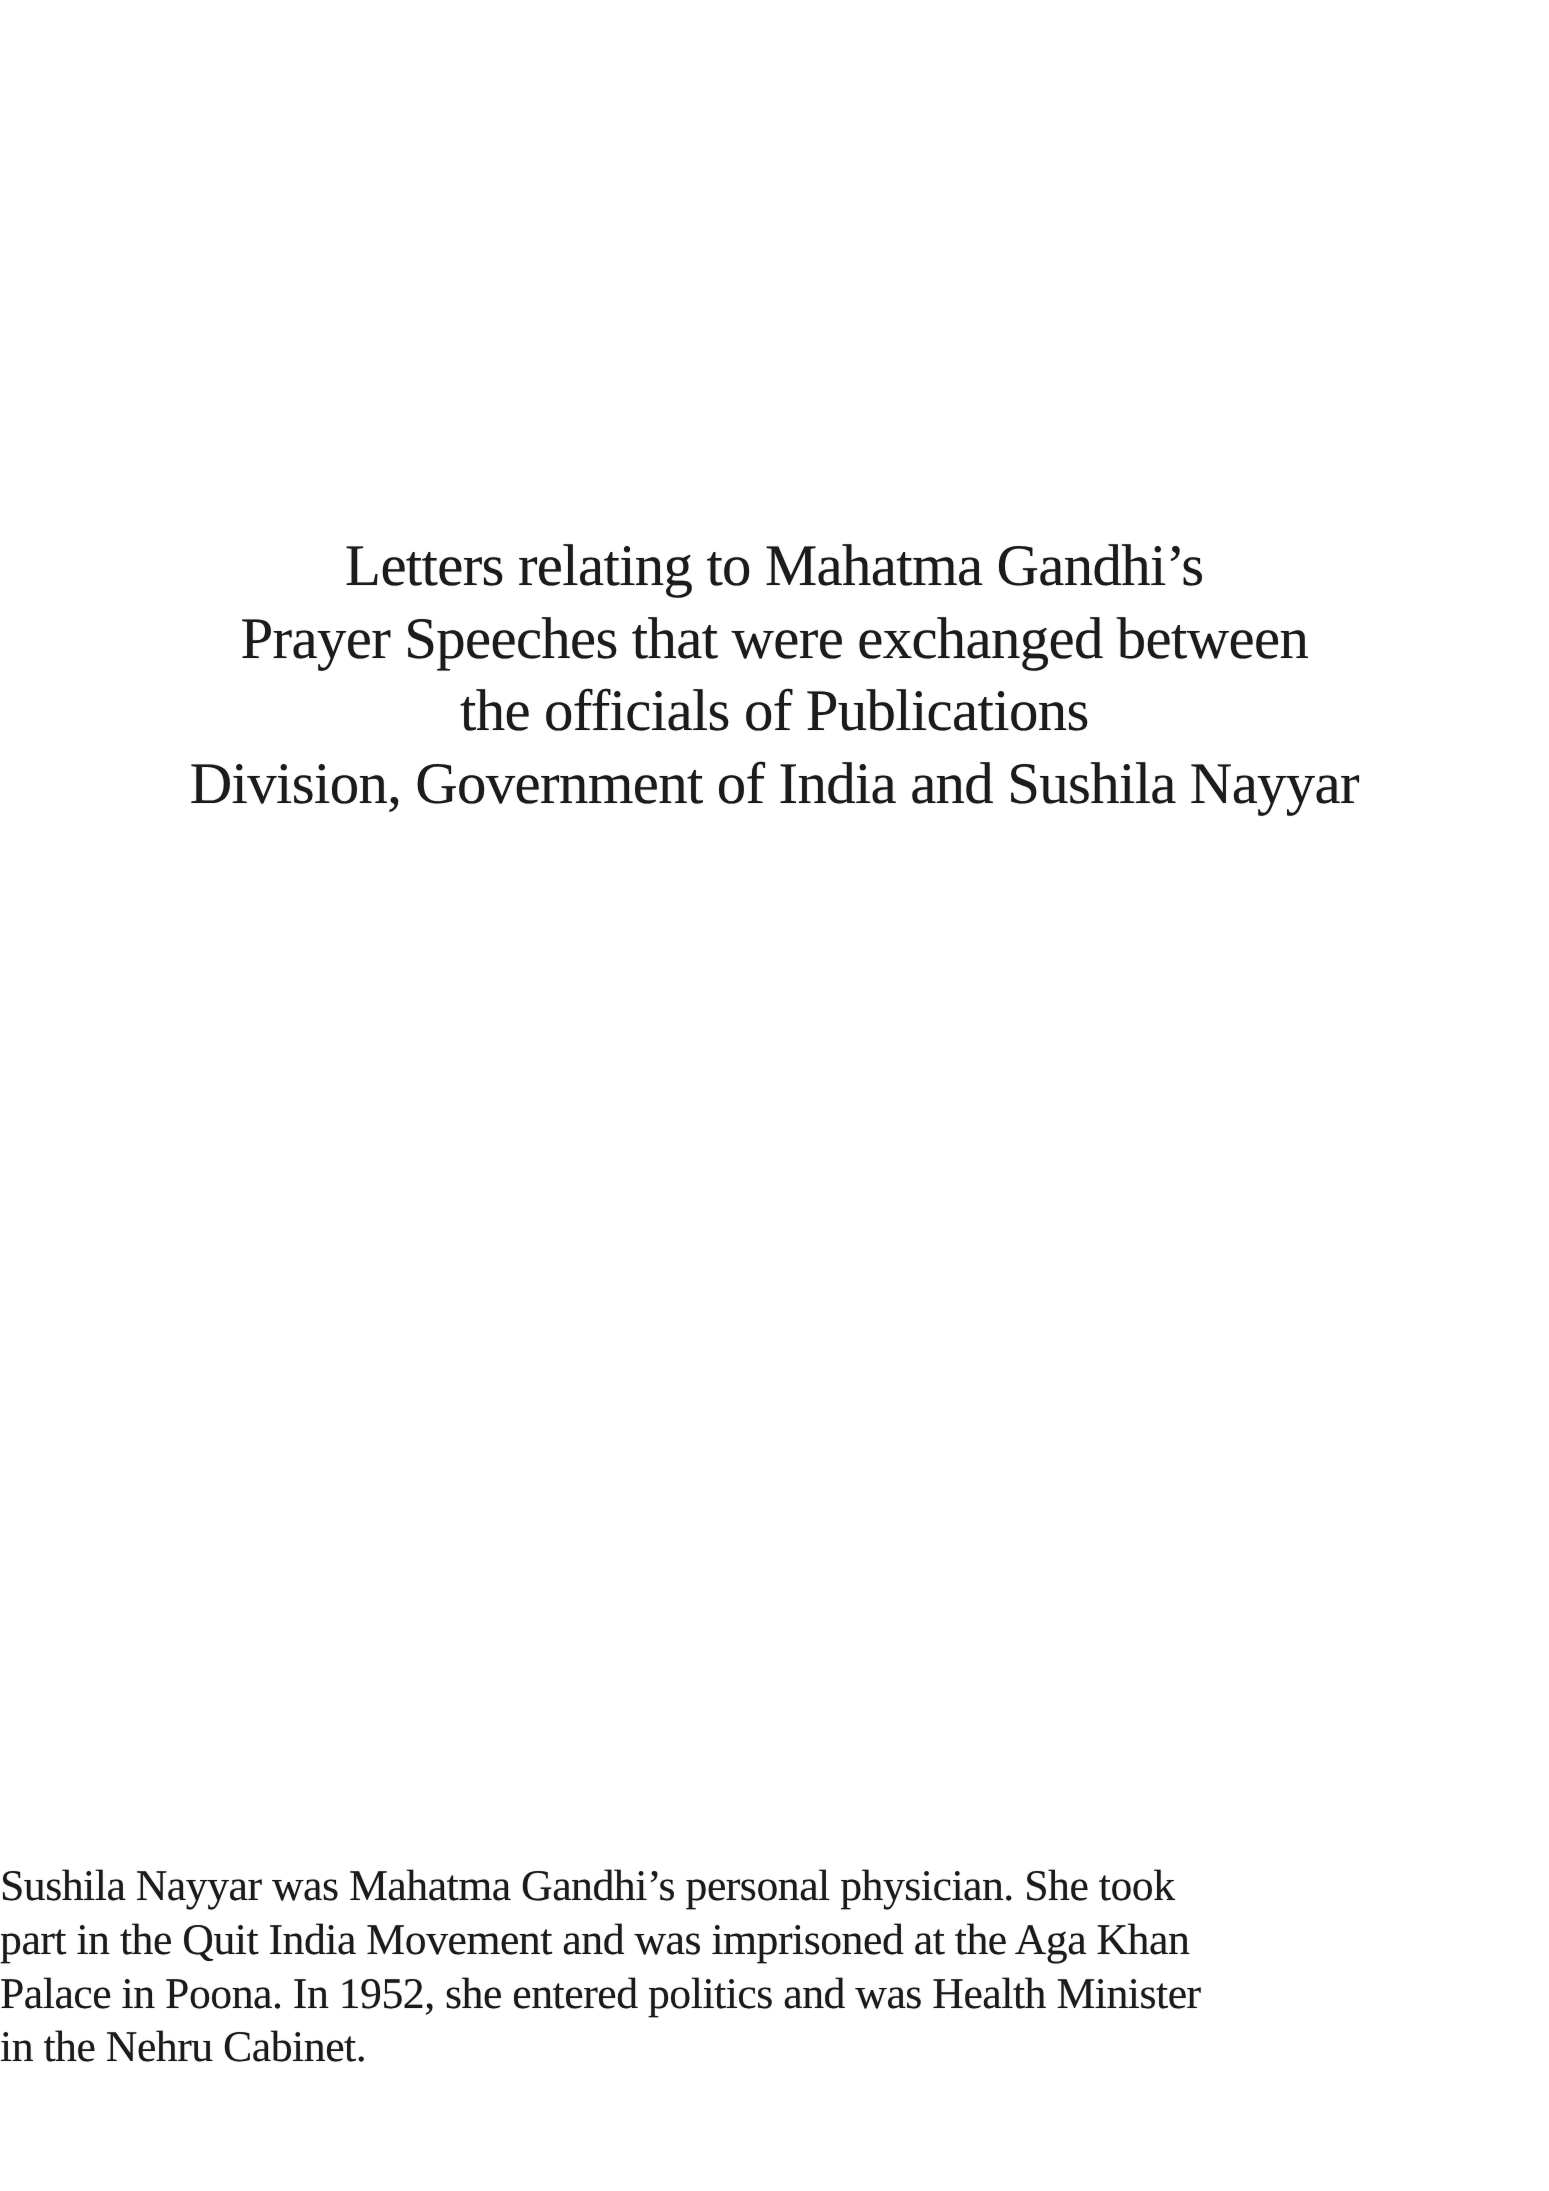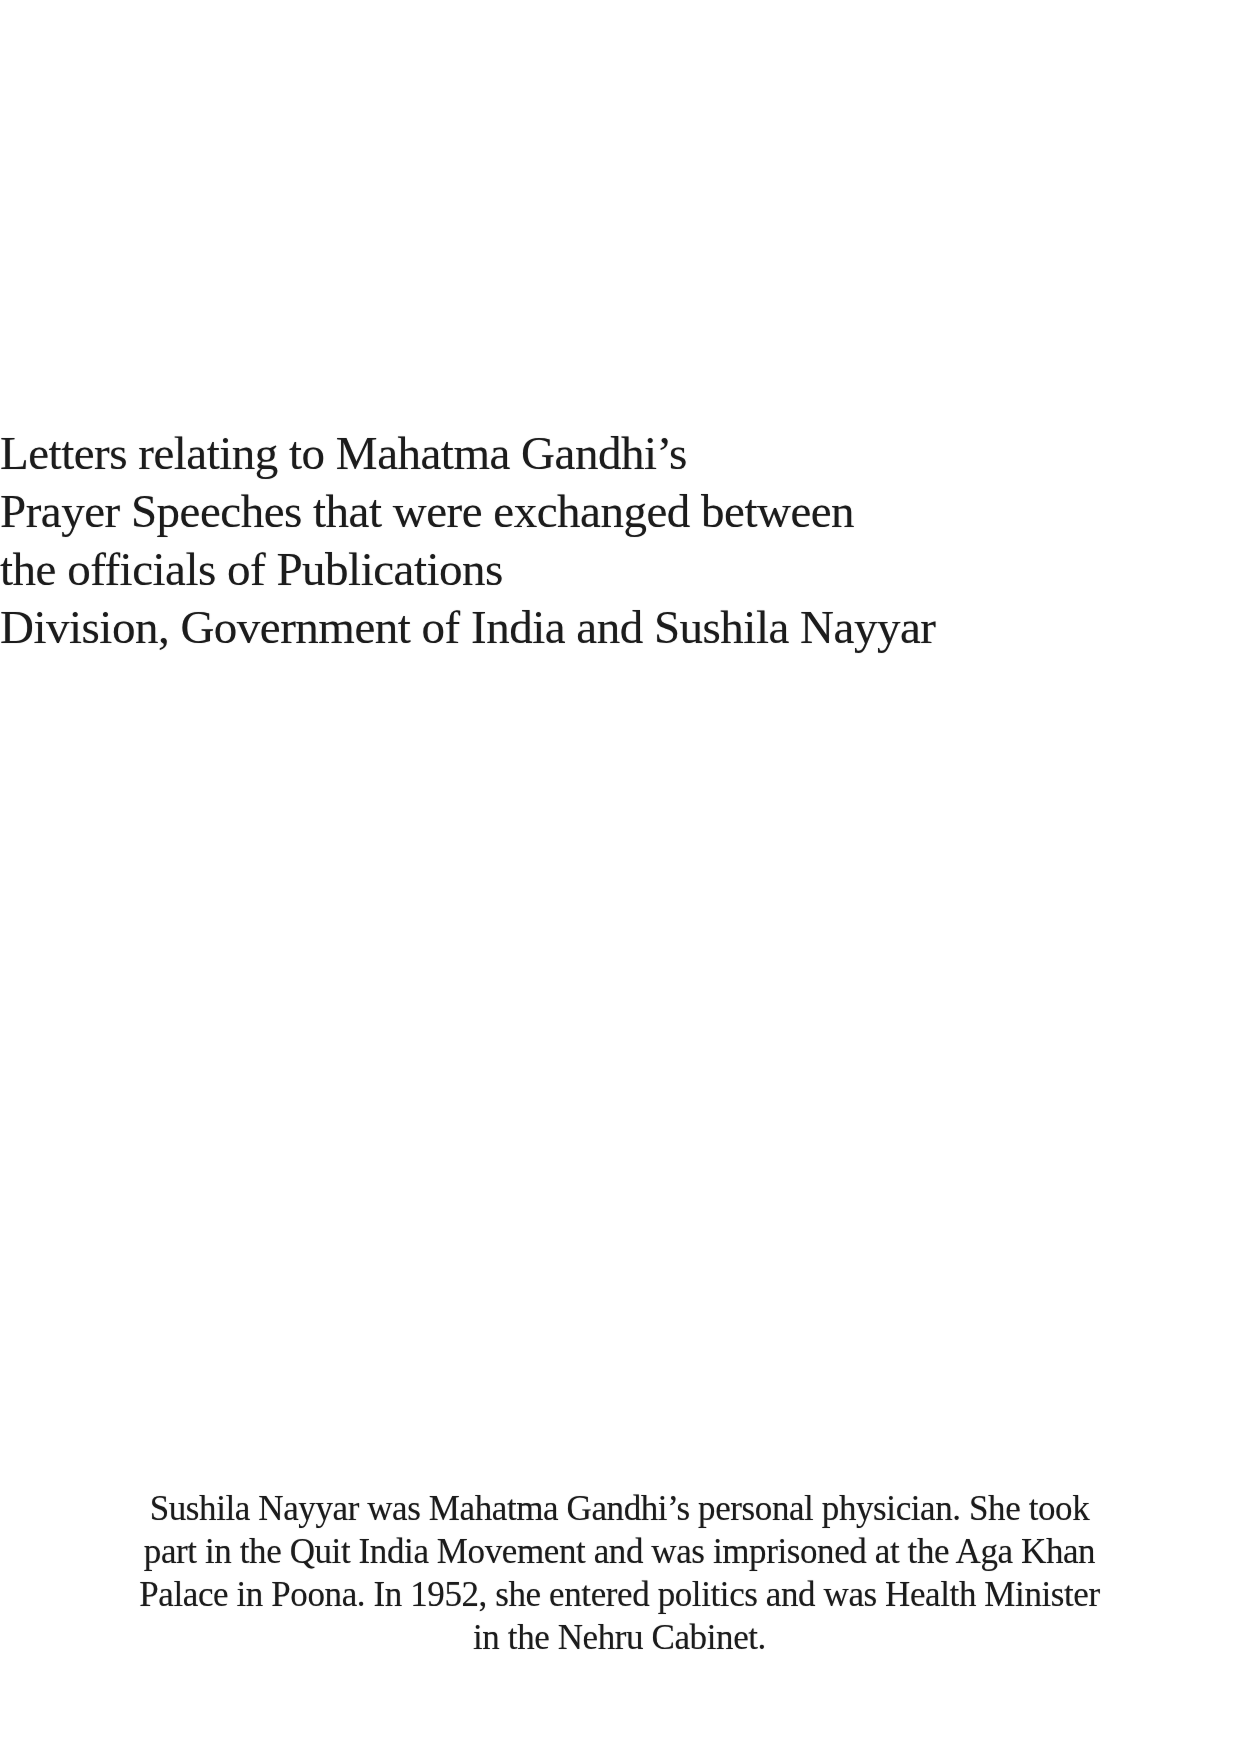--- a/index.html
+++ b/index.html
@@ -14,34 +14,34 @@
     background: #ffffff;
     font-family: "Liberation Serif", serif;
     color: #1c1c1c;
     overflow: hidden;
   }
   .title-block {
     position: absolute;
     top: 424px;
     left: 0;
     width: 100%;
-    text-align: left;
+    text-align: center;
     font-size: 47px;
     line-height: 58px;
     letter-spacing: -0.5px;
     white-space: pre-line;
     
     text-shadow: 0 0 1px rgba(25,25,25,0.45);
   }
   .author-note {
     position: absolute;
     top: 1487px;
     left: 0;
     width: 100%;
-    text-align: center;
+    text-align: left;
     font-size: 35px;
     line-height: 43px;
     letter-spacing: -0.4px;
     white-space: pre-line;
     text-shadow: 0 0 1px rgba(25,25,25,0.45);
   }
 </style>
 </head>
 <body>
 

